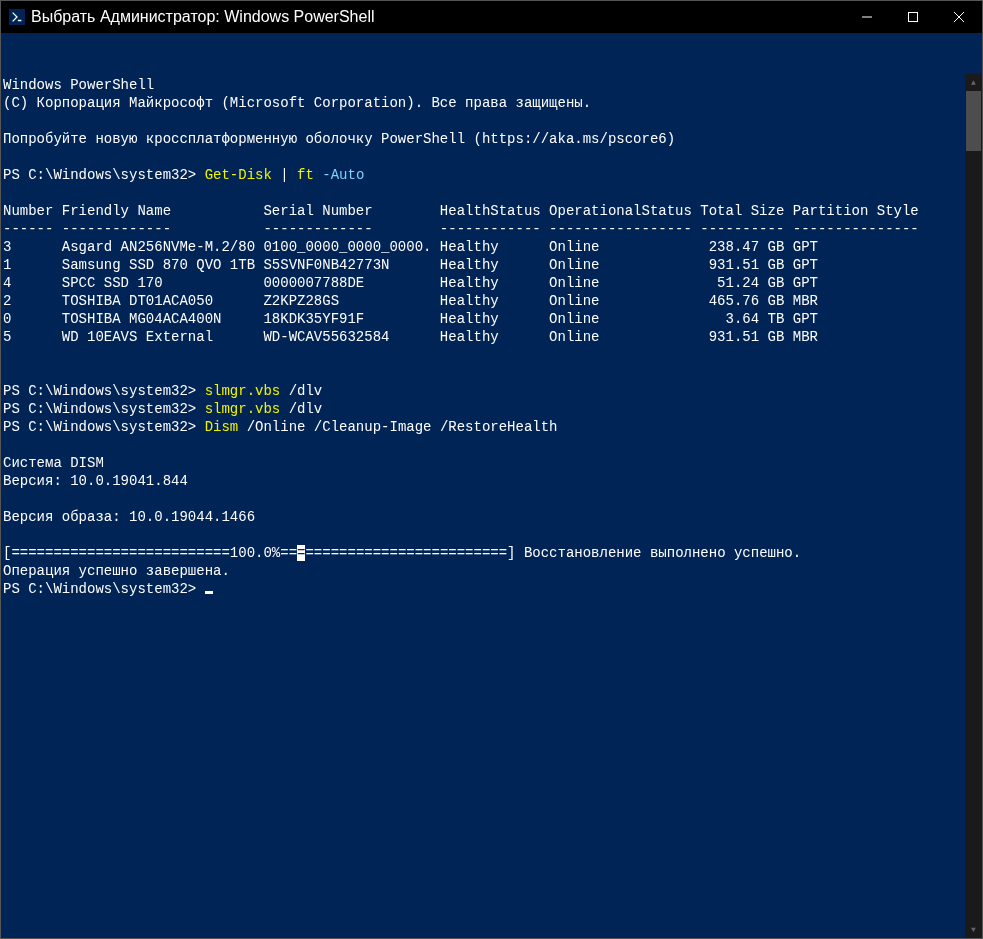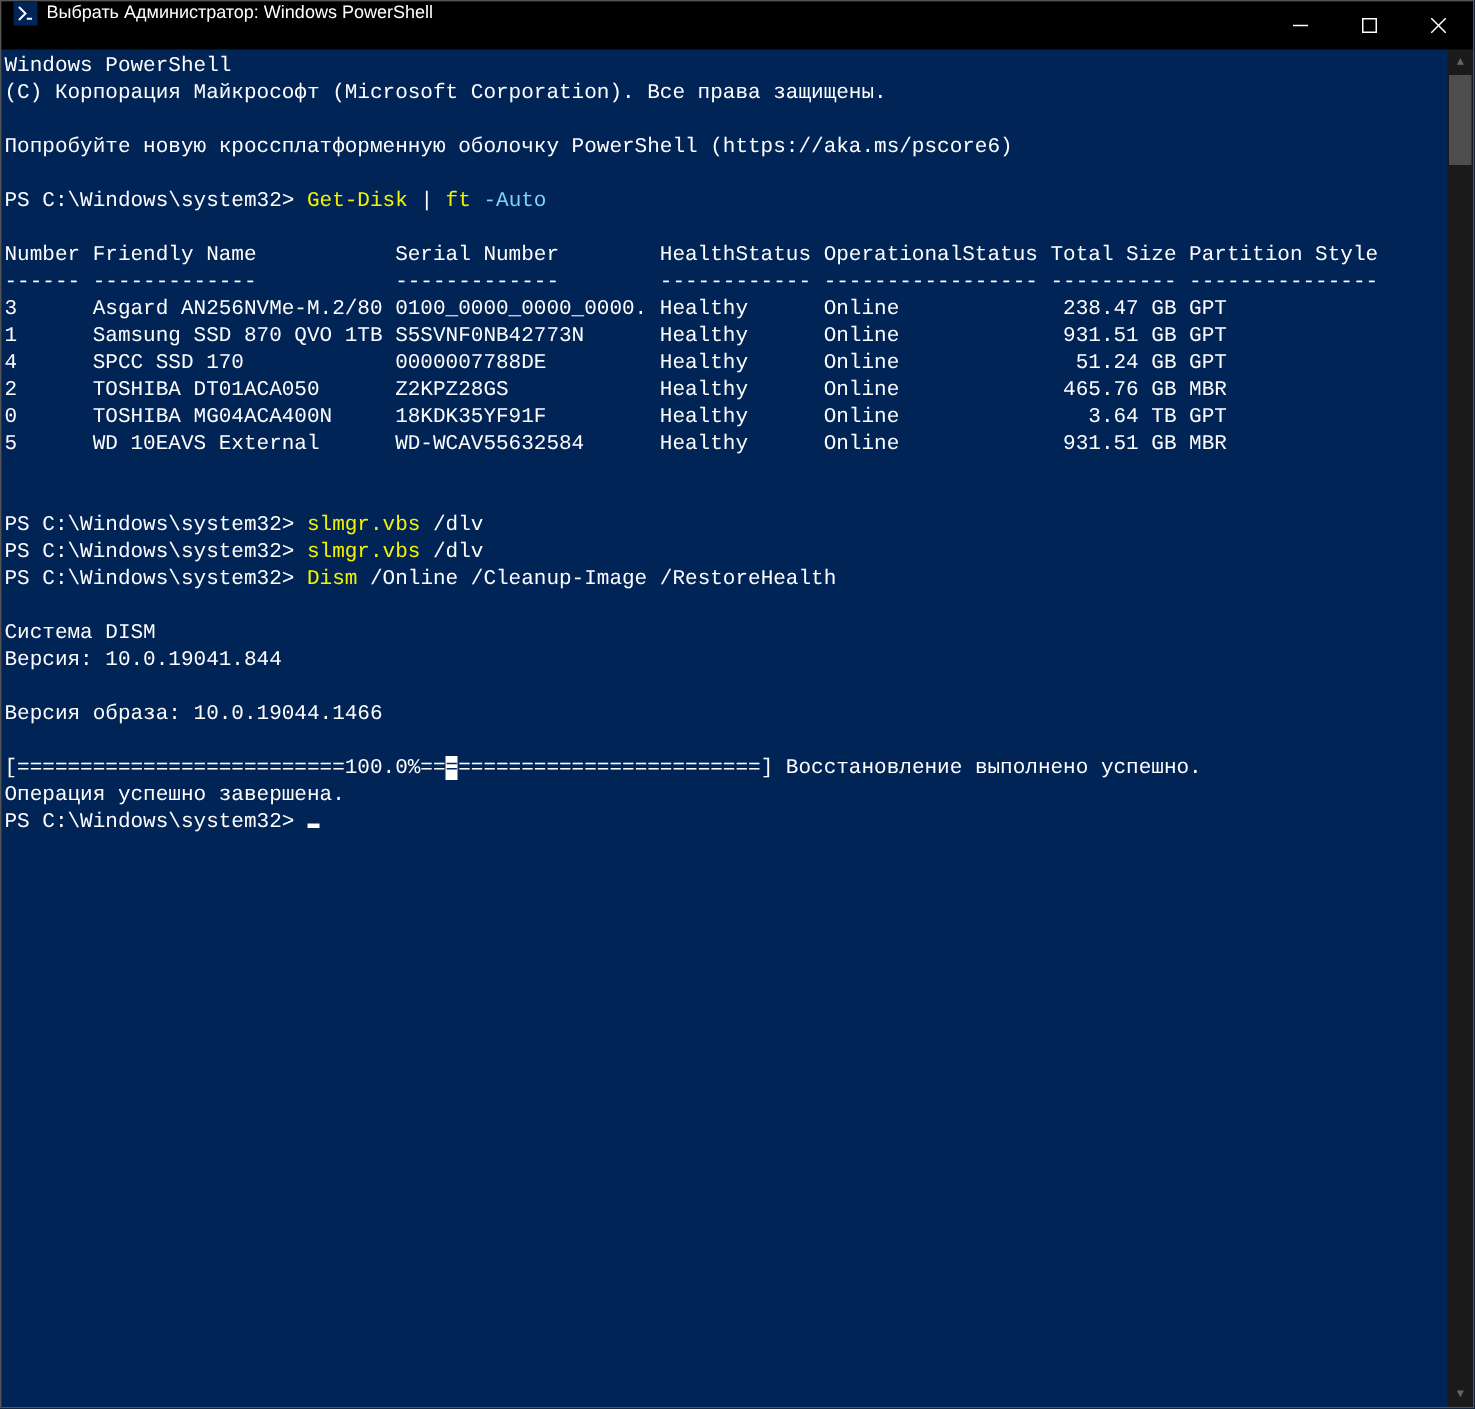--- a/index.html
+++ b/index.html
@@ -15,23 +15,24 @@
     height: 939px;
     background: #012456;
     display: flex;
     flex-direction: column;
     border: 1px solid #555;
   }
   .titlebar {
     height: 32px;
     background: #000;
     display: flex;
+    align-items: center;
     color: #fff;
     font-family: 'Segoe UI', sans-serif;
-    font-size: 12px;
+    font-size: 16px;
     user-select: none;
   }
   .titlebar-icon {
     width: 16px;
     height: 16px;
     margin: 0 6px 0 8px;
     background: #012456;
     display: flex;
     align-items: center;
     justify-content: center;
@@ -47,20 +48,21 @@
     display: flex;
     align-items: center;
     justify-content: center;
     color: #fff;
     cursor: pointer;
   }
   .terminal-area {
     flex: 1;
     display: flex;
     overflow: hidden;
+    margin-top: 41px;
   }
   .terminal {
     flex: 1;
     background: #012456;
     color: #fefefe;
     font-size: 14px;
     line-height: 18px;
     padding: 2px 0 0 2px;
     white-space: pre;
     overflow: hidden;

